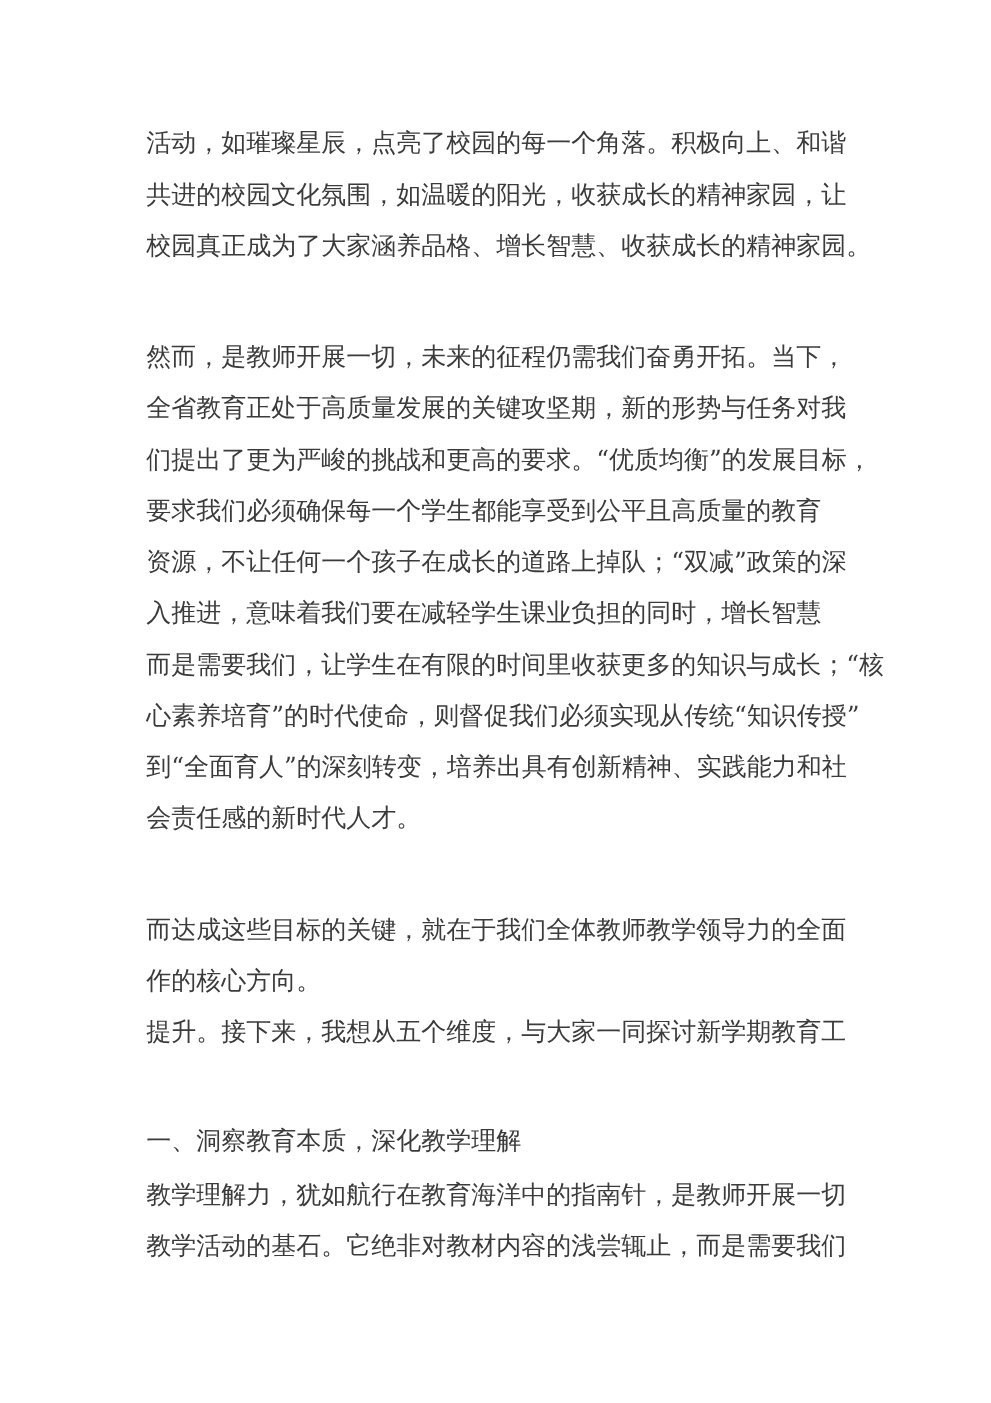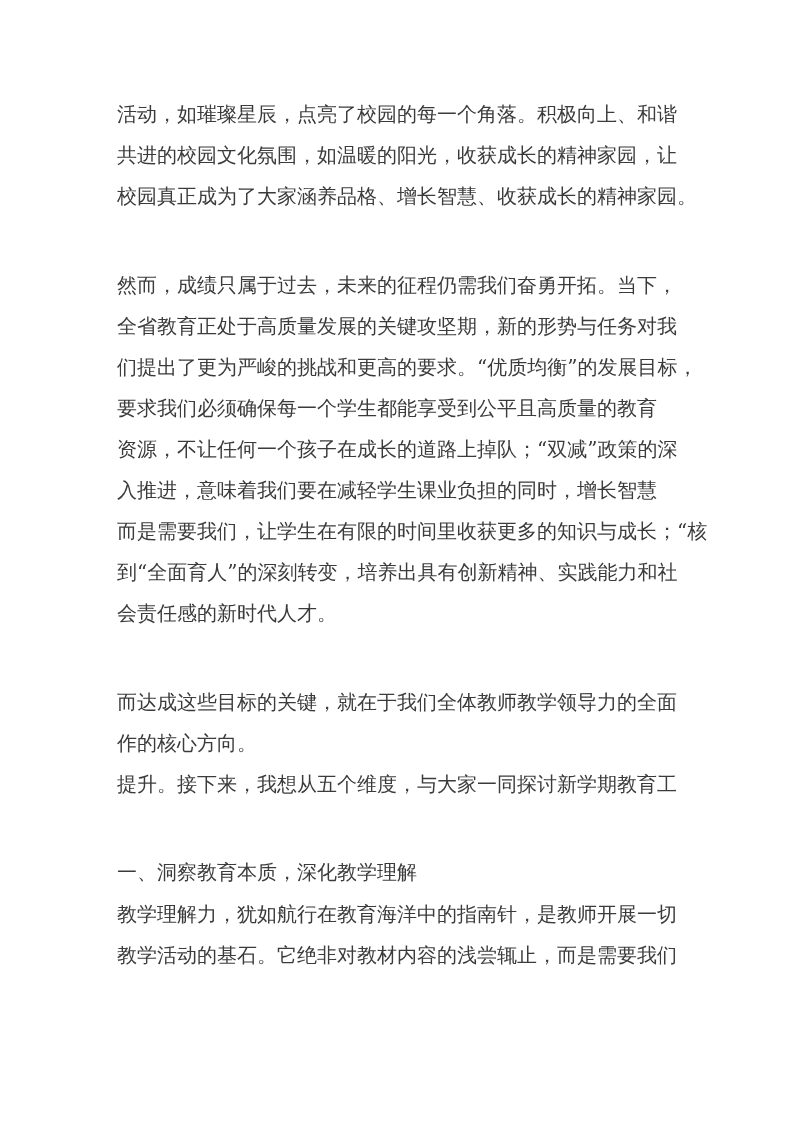--- a/index.html
+++ b/index.html
@@ -51,27 +51,28 @@
 <body>
 
 <div class="page">
   <div class="content" style="color: rgb(59, 59, 59);">
       <div class="block paragraph">
         <div class="line stretch">活动，如璀璨星辰，点亮了校园的每一个角落。积极向上、和谐</div>
         <div class="line stretch">共进的校园文化氛围，如温暖的阳光，收获成长的精神家园，让</div>
         <div class="line stretch">校园真正成为了大家涵养品格、增长智慧、收获成长的精神家园。</div>
       </div>
       <div class="block paragraph">
-        <div class="line stretch">然而，成绩只属于过去，未来的征程仍需我们奋勇开拓。当下，</div>
+        <div class="line stretch">然而，是教师开展一切，未来的征程仍需我们奋勇开拓。当下，</div>
         <div class="line stretch">全省教育正处于高质量发展的关键攻坚期，新的形势与任务对我</div>
         <div class="line stretch">们提出了更为严峻的挑战和更高的要求。“优质均衡”的发展目标，</div>
         <div class="line stretch">要求我们必须确保每一个学生都能享受到公平且高质量的教育</div>
         <div class="line stretch">资源，不让任何一个孩子在成长的道路上掉队；“双减”政策的深</div>
         <div class="line stretch">入推进，意味着我们要在减轻学生课业负担的同时，增长智慧</div>
         <div class="line stretch">而是需要我们，让学生在有限的时间里收获更多的知识与成长；“核</div>
+        <div class="line stretch">心素养培育”的时代使命，则督促我们必须实现从传统“知识传授”</div>
         <div class="line stretch">到“全面育人”的深刻转变，培养出具有创新精神、实践能力和社</div>
         <div class="line">会责任感的新时代人才。</div>
       </div>
       <div class="block paragraph">
         <div class="line stretch">而达成这些目标的关键，就在于我们全体教师教学领导力的全面</div>
         <div class="line">作的核心方向。</div>
         <div class="line stretch">提升。接下来，我想从五个维度，与大家一同探讨新学期教育工</div>
       </div>
       <div class="block heading">
         <div class="line">一、洞察教育本质，深化教学理解</div>

